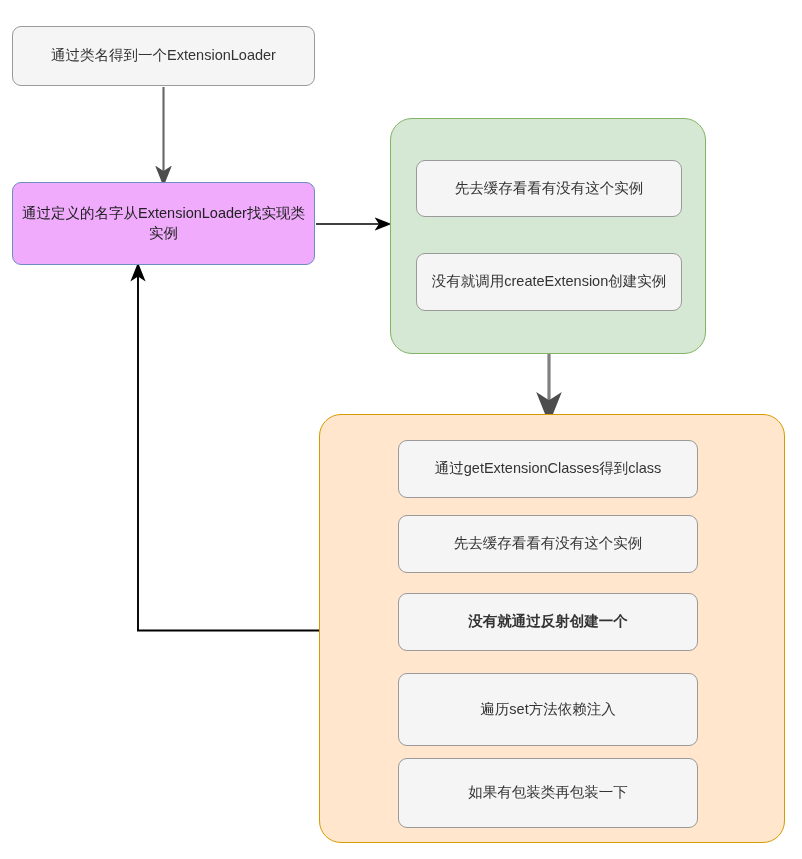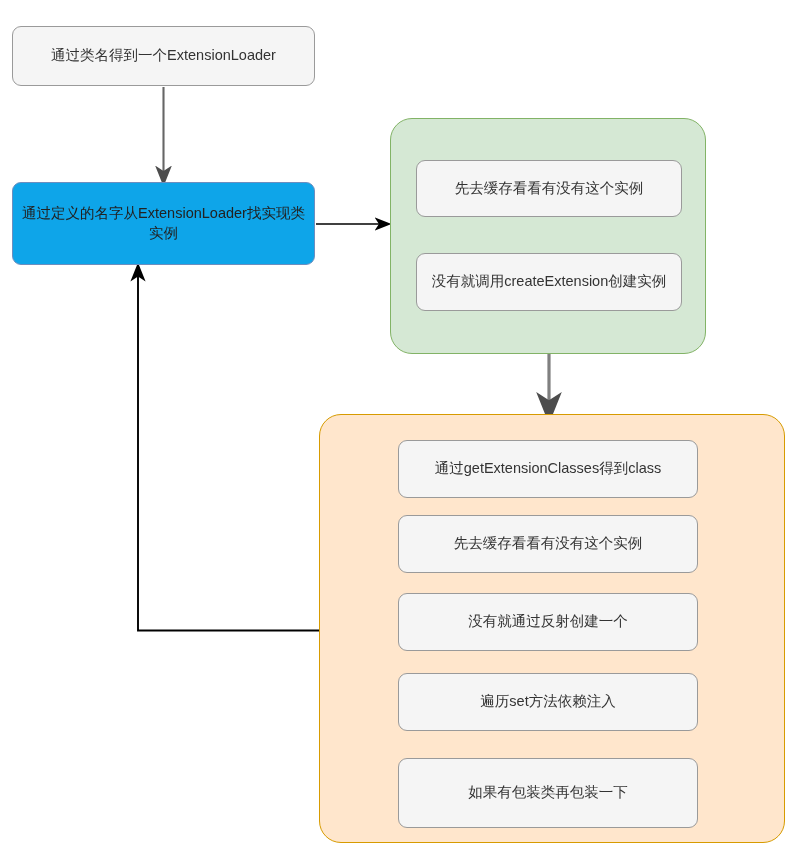--- a/index.html
+++ b/index.html
@@ -9,21 +9,21 @@
   svg.edges{position:absolute;left:0;top:0;width:802px;height:859px;pointer-events:none;}
 
   .group{position:absolute;box-sizing:border-box;border-radius:22px;border-width:1.6px;border-style:solid;}
   .group-green{background:#d5e8d4;border-color:#82b366;}
   .group-orange{background:#ffe6cc;border-color:#d79b00;}
 
   .node{position:absolute;box-sizing:border-box;display:flex;align-items:center;
         justify-content:center;text-align:center;border-radius:9px;
         border:1.3px solid #9a9a9a;background:#f5f5f5;color:#333333;
         font-size:14.5px;line-height:1.32;padding:2px 6px;}
-  .node-blue{background:#0ea5e9;border-color:#6c8ebf;color:#222222;}
+  .node-blue{background:#f0abfc;border-color:#6c8ebf;color:#222222;}
   .node-gray{background:#f5f5f5;border-color:#9a9a9a;}
 </style>
 </head>
 <body>
 
 <div id="canvas">
 
   <svg class="edges" viewBox="0 0 802 859" xmlns="http://www.w3.org/2000/svg">
     <defs>
       <marker id="arrow-gray" markerWidth="10" markerHeight="10" refX="5" refY="4" orient="auto" markerUnits="strokeWidth">
@@ -61,19 +61,19 @@
   <div class="node node-blue" style="left:12px;top:182px;width:303px;height:83px;">通过定义的名字从ExtensionLoader找实现类实例</div>
 
   <div class="node node-gray" style="left:416px;top:160px;width:266px;height:57px;">先去缓存看看有没有这个实例</div>
 
   <div class="node node-gray" style="left:398px;top:440px;width:300px;height:58px;">通过getExtensionClasses得到class</div>
 
   <div class="node node-gray" style="left:416px;top:253px;width:266px;height:58px;">没有就调用createExtension创建实例</div>
 
   <div class="node node-gray" style="left:398px;top:515px;width:300px;height:58px;">先去缓存看看有没有这个实例</div>
 
-  <div class="node node-gray" style="left:398px;top:593px;width:300px;height:58px;">没有就通过反射创建一个</div>
+  <div class="node node-gray" style="left:398px;top:593px;width:300px;height:58px;font-weight:bold;">没有就通过反射创建一个</div>
 
-  <div class="node node-gray" style="left:398px;top:673px;width:300px;height:58px;">遍历set方法依赖注入</div>
+  <div class="node node-gray" style="left:398px;top:673px;width:300px;height:73px;">遍历set方法依赖注入</div>
 
   <div class="node node-gray" style="left:398px;top:758px;width:300px;height:70px;">如果有包装类再包装一下</div>
 
 </div>
 
 </body></html>

